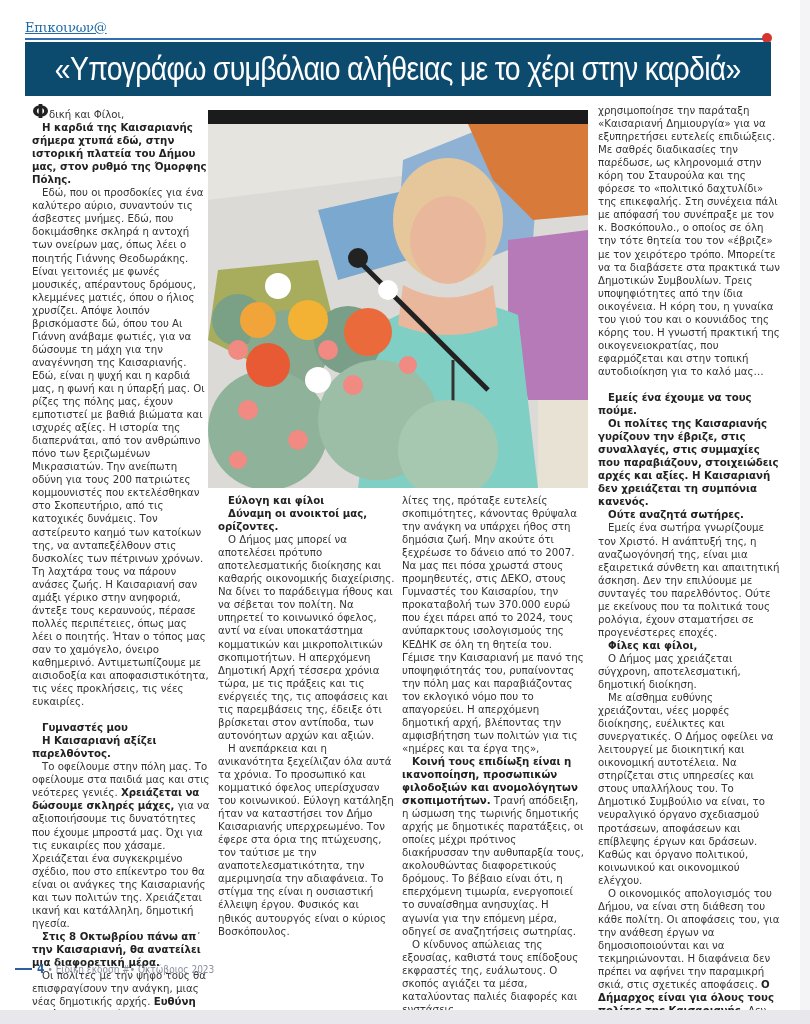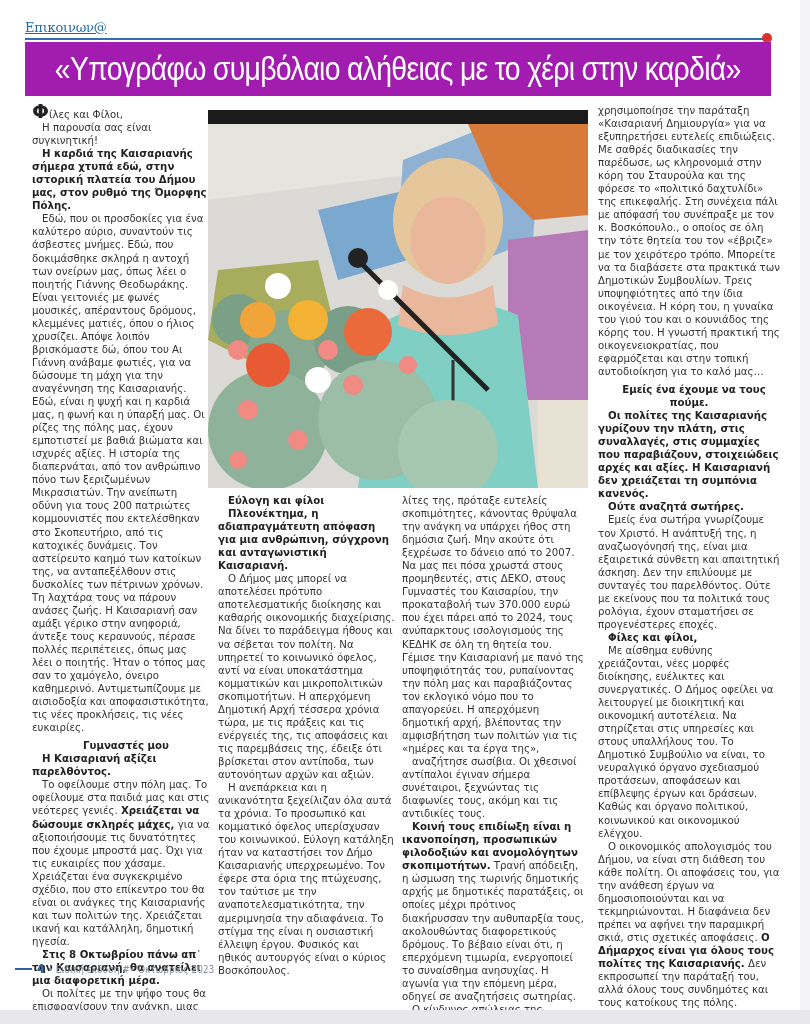--- a/index.html
+++ b/index.html
@@ -2,27 +2,27 @@
 <html><head>
 <meta charset="utf-8">
 <style>
   html,body{margin:0;padding:0;}
   body{width:810px;height:1024px;background:#f4f4f6;position:relative;overflow:hidden;font-family:"DejaVu Sans",sans-serif;}
   .page{position:absolute;left:0;top:0;width:800px;height:1010px;background:#ffffff;}
   .bottom-strip{position:absolute;left:0;top:1010px;width:810px;height:14px;background:#e8e8ec;}
   .section-label{position:absolute;left:25px;top:20px;font-family:"DejaVu Serif",serif;font-size:13px;color:#1d6aa7;text-decoration:underline;letter-spacing:-0.2px;}
   .rule{position:absolute;left:25px;top:38px;width:742px;height:2px;background:#2f6fb0;}
   .rule-dot{position:absolute;left:762px;top:33px;width:10px;height:10px;border-radius:50%;background:#d6342f;}
-  .title-band{position:absolute;left:25px;top:42px;width:746px;height:54px;background:#a21caf;display:flex;align-items:center;justify-content:center;}
+  .title-band{position:absolute;left:25px;top:42px;width:746px;height:54px;background:#0c4a6e;display:flex;align-items:center;justify-content:center;}
   .title{color:#ffffff;font-family:"Liberation Sans Narrow","Liberation Sans",sans-serif;font-size:33px;letter-spacing:-0.8px;transform:scaleX(0.86);white-space:nowrap;}
   .col{position:absolute;font-size:10.2px;line-height:13.05px;color:#333;text-align:left;}
   .col p{margin:0;text-indent:10px;}
   .col p.noindent{text-indent:0;}
   .col b{color:#222;}
-  .col p.gap{margin-top:5px;text-align:center;}
+  .col p.gap{margin-top:13px;}
   .c1{left:32px;top:104px;width:178px;}
   .c2{left:218px;top:494px;width:178px;}
   .c3{left:402px;top:494px;width:183px;}
   .c4{left:598px;top:104px;width:182px;}
   .dropcap{font-size:20px;font-weight:bold;line-height:14px;color:#222;}
   .photo{position:absolute;left:208px;top:110px;width:380px;height:378px;overflow:hidden;background:#ececec;}
   .footer{position:absolute;left:15px;top:962px;display:flex;align-items:center;font-size:10px;color:#8a8fa0;font-family:"DejaVu Sans Condensed","DejaVu Sans",sans-serif;}
   .footer-line{width:17px;height:2px;background:#2f5f9c;margin-right:5px;}
   .footer-num{color:#2f5f9c;font-weight:bold;font-size:12px;margin-right:3px;}
 </style>
@@ -33,22 +33,21 @@
 
   <div class="section-label">Επικοινων@</div>
   <div class="rule"></div>
   <div class="rule-dot"></div>
 
   <div class="title-band">
     <div class="title">«Υπογράφω συμβόλαιο αλήθειας με το χέρι στην καρδιά»</div>
   </div>
 
   <div class="col c1">
-    <p class="noindent"><span class="dropcap">Φ</span><span>ίλες και Φίλοι,</span></p>
-    <p>Η παρουσία σας είναι συγκινητική!</p>
+    <p class="noindent"><span class="dropcap">Φ</span><span>δική και Φίλοι,</span></p>
     <p><b>Η καρδιά της Καισαριανής σήμερα χτυπά εδώ, στην ιστορική πλατεία του Δήμου μας, στον ρυθμό της Όμορφης Πόλης.</b></p>
     <p>Εδώ, που οι προσδοκίες για ένα καλύτερο αύριο, συναντούν τις άσβεστες μνήμες. Εδώ, που δοκιμάσθηκε σκληρά η αντοχή των ονείρων μας, όπως λέει ο ποιητής Γιάννης Θεοδωράκης. Είναι γειτονιές με φωνές μουσικές, απέραντους δρόμους, κλεμμένες ματιές, όπου ο ήλιος χρυσίζει. Απόψε λοιπόν βρισκόμαστε δώ, όπου του Αι Γιάννη ανάβαμε φωτιές, για να δώσουμε τη μάχη για την αναγέννηση της Καισαριανής. Εδώ, είναι η ψυχή και η καρδιά μας, η φωνή και η ύπαρξή μας. Οι ρίζες της πόλης μας, έχουν εμποτιστεί με βαθιά βιώματα και ισχυρές αξίες. Η ιστορία της διαπερνάται, από τον ανθρώπινο πόνο των ξεριζωμένων Μικρασιατών. Την ανείπωτη οδύνη για τους 200 πατριώτες κομμουνιστές που εκτελέσθηκαν στο Σκοπευτήριο, από τις κατοχικές δυνάμεις. Τον αστείρευτο καημό των κατοίκων της, να ανταπεξέλθουν στις δυσκολίες των πέτρινων χρόνων. Τη λαχτάρα τους να πάρουν ανάσες ζωής. Η Καισαριανή σαν αμάξι γέρικο στην ανηφοριά, άντεξε τους κεραυνούς, πέρασε πολλές περιπέτειες, όπως μας λέει ο ποιητής. Ήταν ο τόπος μας σαν το χαμόγελο, όνειρο καθημερινό. Αντιμετωπίζουμε με αισιοδοξία και αποφασιστικότητα, τις νέες προκλήσεις, τις νέες ευκαιρίες.</p>
     <p class="gap"><b>Γυμναστές μου</b></p>
     <p><b>Η Καισαριανή αξίζει παρελθόντος.</b></p>
     <p><span>Το οφείλουμε στην πόλη μας. Το οφείλουμε στα παιδιά μας και στις νεότερες γενιές. </span><b>Χρειάζεται να δώσουμε σκληρές μάχες,</b><span> για να αξιοποιήσουμε τις δυνατότητες που έχουμε μπροστά μας. Όχι για τις ευκαιρίες που χάσαμε. Χρειάζεται ένα συγκεκριμένο σχέδιο, που στο επίκεντρο του θα είναι οι ανάγκες της Καισαριανής και των πολιτών της. Χρειάζεται ικανή και κατάλληλη, δημοτική ηγεσία.</span></p>
     <p><b>Στις 8 Οκτωβρίου πάνω απ᾽ την Καισαριανή, θα ανατείλει μια διαφορετική μέρα.</b></p>
     <p><span>Οι πολίτες με την ψήφο τους θα επισφραγίσουν την ανάγκη, μιας νέας δημοτικής αρχής. </span><b>Ευθύνη δική μας, η πρόοδος της Καισαριανής.</b></p>
 
   </div>
 
@@ -90,41 +89,41 @@
         <circle cx="200" cy="255" r="9" fill="#f08a83"></circle>
         <circle cx="40" cy="300" r="10" fill="#f08a83"></circle>
         <circle cx="90" cy="330" r="10" fill="#f08a83"></circle>
         <circle cx="30" cy="350" r="9" fill="#f08a83"></circle>
       </g>
     </svg>
   </div>
 
   <div class="col c2">
     <p><b>Εύλογη και φίλοι</b></p>
-    <p><b>Πλεονέκτημα, η αδιαπραγμάτευτη απόφαση για μια ανθρώπινη, σύγχρονη και ανταγωνιστική Καισαριανή.</b></p>
+    <p><b>Δύναμη οι ανοικτοί μας, ορίζοντες.</b></p>
     <p>Ο Δήμος μας μπορεί να αποτελέσει πρότυπο αποτελεσματικής διοίκησης και καθαρής οικονομικής διαχείρισης. Να δίνει το παράδειγμα ήθους και να σέβεται τον πολίτη. Να υπηρετεί το κοινωνικό όφελος, αντί να είναι υποκατάστημα κομματικών και μικροπολιτικών σκοπιμοτήτων. Η απερχόμενη Δημοτική Αρχή τέσσερα χρόνια τώρα, με τις πράξεις και τις ενέργειές της, τις αποφάσεις και τις παρεμβάσεις της, έδειξε ότι βρίσκεται στον αντίποδα, των αυτονόητων αρχών και αξιών.</p>
     <p>Η ανεπάρκεια και η ανικανότητα ξεχείλιζαν όλα αυτά τα χρόνια. Το προσωπικό και κομματικό όφελος υπερίσχυσαν του κοινωνικού. Εύλογη κατάληξη ήταν να καταστήσει τον Δήμο Καισαριανής υπερχρεωμένο. Τον έφερε στα όρια της πτώχευσης, τον ταύτισε με την αναποτελεσματικότητα, την αμεριμνησία την αδιαφάνεια. Το στίγμα της είναι η ουσιαστική έλλειψη έργου. Φυσικός και ηθικός αυτουργός είναι ο κύριος Βοσκόπουλος.</p>
 
   </div>
 
   <div class="col c3">
     <p class="noindent">λίτες της, πρόταξε ευτελείς σκοπιμότητες, κάνοντας θρύψαλα την ανάγκη να υπάρχει ήθος στη δημόσια ζωή. Μην ακούτε ότι ξεχρέωσε το δάνειο από το 2007. Να μας πει πόσα χρωστά στους προμηθευτές, στις ΔΕΚΟ, στους Γυμναστές του Καισαρίου, την προκαταβολή των 370.000 ευρώ που έχει πάρει από το 2024, τους ανύπαρκτους ισολογισμούς της ΚΕΔΗΚ σε όλη τη θητεία του. Γέμισε την Καισαριανή με πανό της υποψηφιότητάς του, ρυπαίνοντας την πόλη μας και παραβιάζοντας τον εκλογικό νόμο που το απαγορεύει. Η απερχόμενη δημοτική αρχή, βλέποντας την αμφισβήτηση των πολιτών για τις «ημέρες και τα έργα της»,</p>
-    <p>αναζήτησε σωσίβια. Οι χθεσινοί αντίπαλοι έγιναν σήμερα συνέταιροι, ξεχνώντας τις διαφωνίες τους, ακόμη και τις αντιδικίες τους.</p>
     <p><b>Κοινή τους επιδίωξη είναι η ικανοποίηση, προσωπικών φιλοδοξιών και ανομολόγητων σκοπιμοτήτων.</b><span> Τρανή απόδειξη, η ώσμωση της τωρινής δημοτικής αρχής με δημοτικές παρατάξεις, οι οποίες μέχρι πρότινος διακήρυσσαν την αυθυπαρξία τους, ακολουθώντας διαφορετικούς δρόμους. Το βέβαιο είναι ότι, η επερχόμενη τιμωρία, ενεργοποιεί το συναίσθημα ανησυχίας. Η αγωνία για την επόμενη μέρα, οδηγεί σε αναζητήσεις σωτηρίας.</span></p>
     <p>Ο κίνδυνος απώλειας της εξουσίας, καθιστά τους επίδοξους εκφραστές της, ευάλωτους. Ο σκοπός αγιάζει τα μέσα, καταλύοντας παλιές διαφορές και ενστάσεις.</p>
 
   </div>
 
   <div class="col c4">
     <p class="noindent">χρησιμοποίησε την παράταξη «Καισαριανή Δημιουργία» για να εξυπηρετήσει ευτελείς επιδιώξεις. Με σαθρές διαδικασίες την παρέδωσε, ως κληρονομιά στην κόρη του Σταυρούλα και της φόρεσε το «πολιτικό δαχτυλίδι» της επικεφαλής. Στη συνέχεια πάλι με απόφασή του συνέπραξε με τον κ. Βοσκόπουλο., ο οποίος σε όλη την τότε θητεία του τον «έβριζε» με τον χειρότερο τρόπο. Μπορείτε να τα διαβάσετε στα πρακτικά των Δημοτικών Συμβουλίων. Τρεις υποψηφιότητες από την ίδια οικογένεια. Η κόρη του, η γυναίκα του γιού του και ο κουνιάδος της κόρης του. Η γνωστή πρακτική της οικογενειοκρατίας, που εφαρμόζεται και στην τοπική αυτοδιοίκηση για το καλό μας…</p>
     <p class="gap"><b>Εμείς ένα έχουμε να τους πούμε.</b></p>
-    <p><b>Οι πολίτες της Καισαριανής γυρίζουν την πλάτη, στις συναλλαγές, στις συμμαχίες που παραβιάζουν, στοιχειώδεις αρχές και αξίες. Η Καισαριανή δεν χρειάζεται τη συμπόνια κανενός.</b></p>
+    <p><b>Οι πολίτες της Καισαριανής γυρίζουν την έβριζε, στις συναλλαγές, στις συμμαχίες που παραβιάζουν, στοιχειώδεις αρχές και αξίες. Η Καισαριανή δεν χρειάζεται τη συμπόνια κανενός.</b></p>
     <p><b>Ούτε αναζητά σωτήρες.</b></p>
     <p>Εμείς ένα σωτήρα γνωρίζουμε τον Χριστό. Η ανάπτυξή της, η αναζωογόνησή της, είναι μια εξαιρετικά σύνθετη και απαιτητική άσκηση. Δεν την επιλύουμε με συνταγές του παρελθόντος. Ούτε με εκείνους που τα πολιτικά τους ρολόγια, έχουν σταματήσει σε προγενέστερες εποχές.</p>
     <p><b>Φίλες και φίλοι,</b></p>
+    <p>Ο Δήμος μας χρειάζεται σύγχρονη, αποτελεσματική, δημοτική διοίκηση.</p>
     <p>Με αίσθημα ευθύνης χρειάζονται, νέες μορφές διοίκησης, ευέλικτες και συνεργατικές. Ο Δήμος οφείλει να λειτουργεί με διοικητική και οικονομική αυτοτέλεια. Να στηρίζεται στις υπηρεσίες και στους υπαλλήλους του. Το Δημοτικό Συμβούλιο να είναι, το νευραλγικό όργανο σχεδιασμού προτάσεων, αποφάσεων και επίβλεψης έργων και δράσεων. Καθώς και όργανο πολιτικού, κοινωνικού και οικονομικού ελέγχου.</p>
     <p><span>Ο οικονομικός απολογισμός του Δήμου, να είναι στη διάθεση του κάθε πολίτη. Οι αποφάσεις του, για την ανάθεση έργων να δημοσιοποιούνται και να τεκμηριώνονται. Η διαφάνεια δεν πρέπει να αφήνει την παραμικρή σκιά, στις σχετικές αποφάσεις. </span><b>Ο Δήμαρχος είναι για όλους τους πολίτες της Καισαριανής.</b><span> Δεν εκπροσωπεί την παράταξή του, αλλά όλους τους συνδημότες και τους κατοίκους της πόλης. </span></p>
 
   </div>
 
   <div class="footer">
     <span class="footer-line"></span>
     <span class="footer-num">4</span>
     <span>• Ειδική έκδοση #• Οκτώβριος 2023</span>
   </div>

